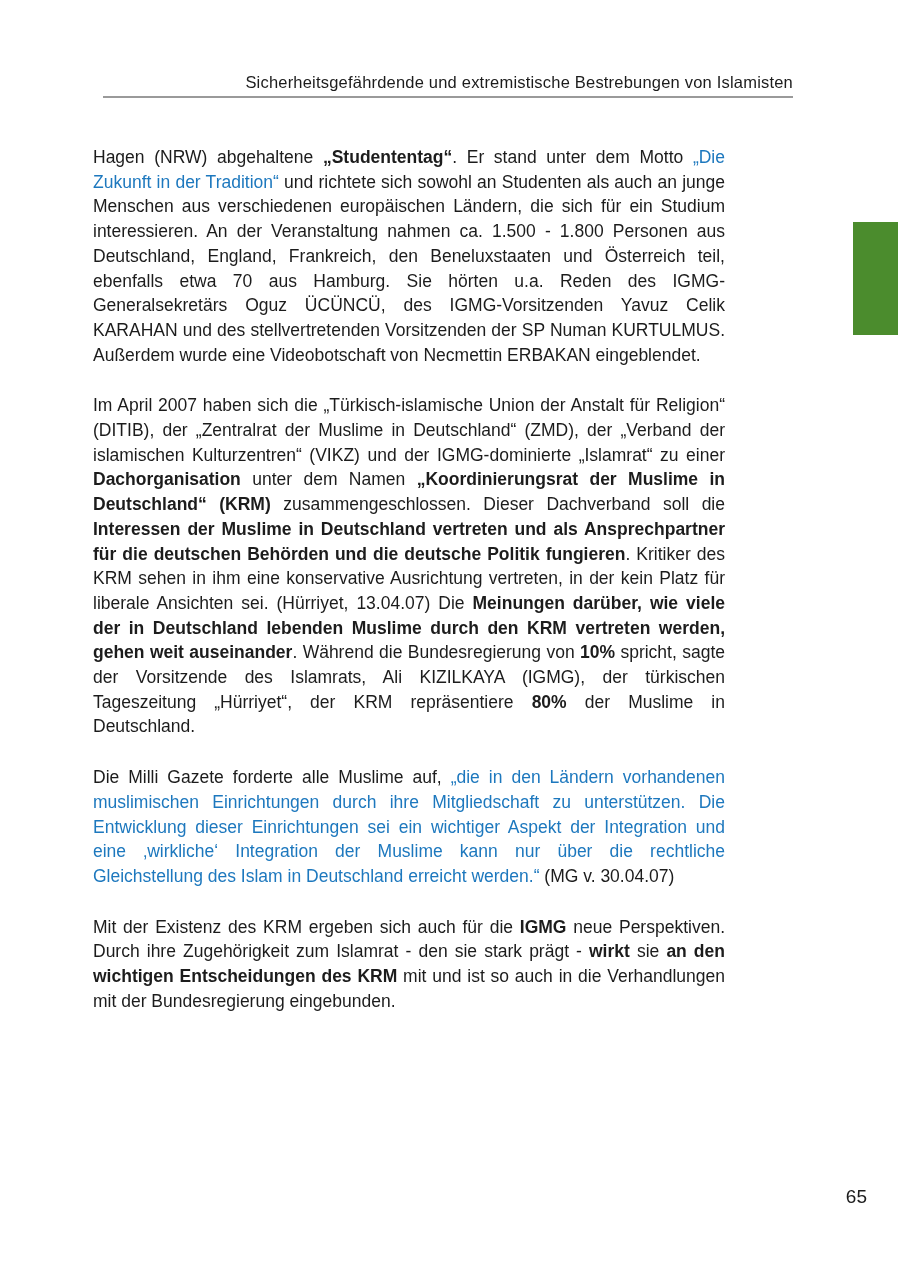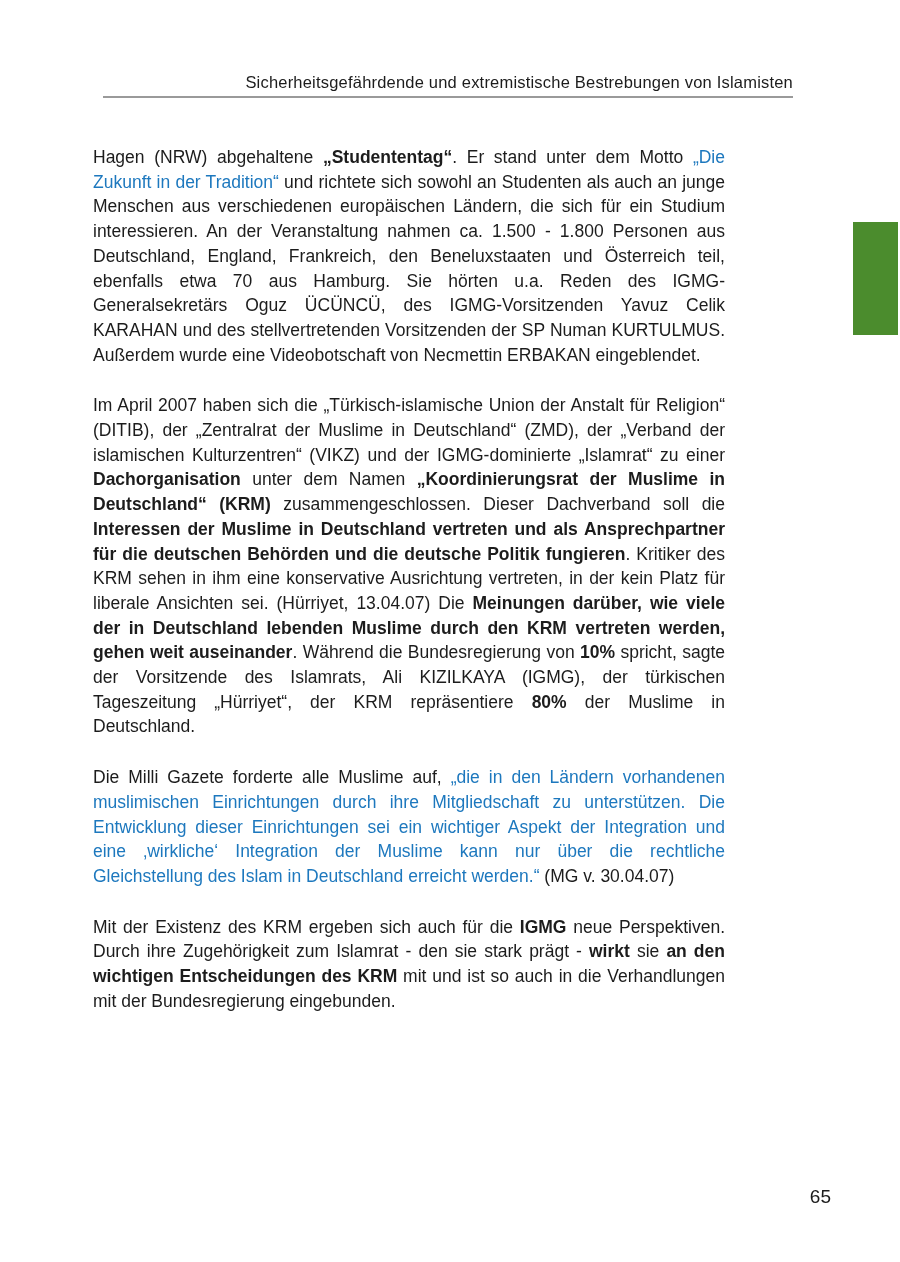--- a/index.html
+++ b/index.html
@@ -59,21 +59,21 @@
 
   .content p { margin-bottom: 26px; }
   .content p:last-child { margin-bottom: 8px; }
 
   .content .b { font-weight: bold; }
   .content .blue { color: var(--link_blue, #1d78be); }
 
   .page-number {
     position: absolute;
     top: 1186px;
-    left: 700px;
+    left: 736px;
     width: 131px;
     text-align: right;
     font-size: 19px;
     color: var(--body_text, #1c1c1c);
   }
 </style>
 </head>
 <body>
 
 <div class="page">

